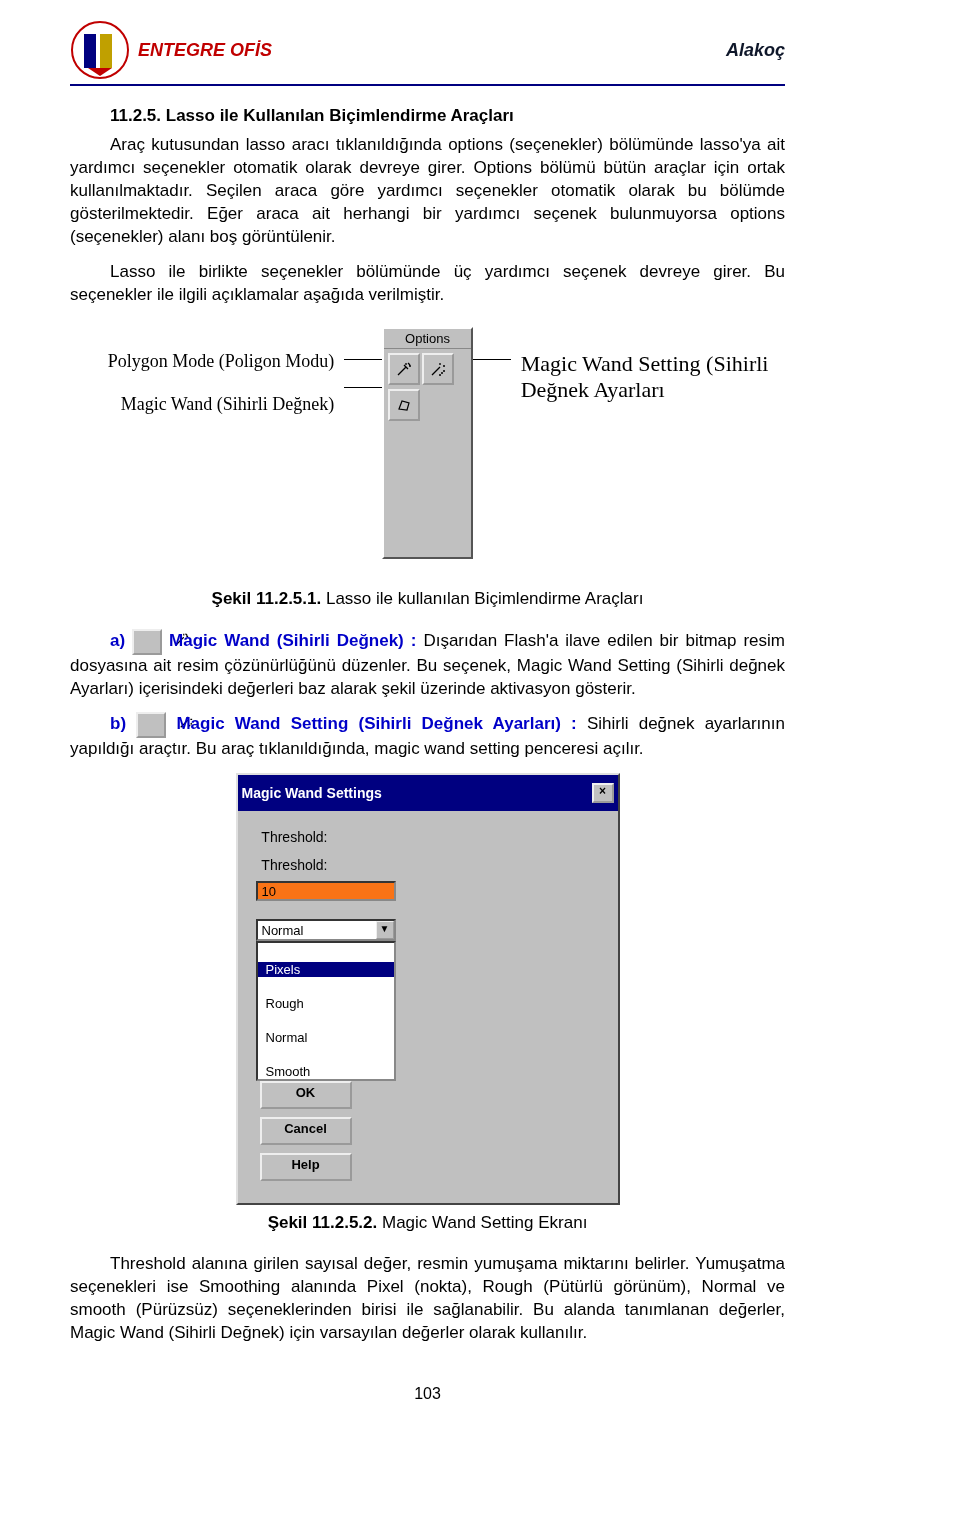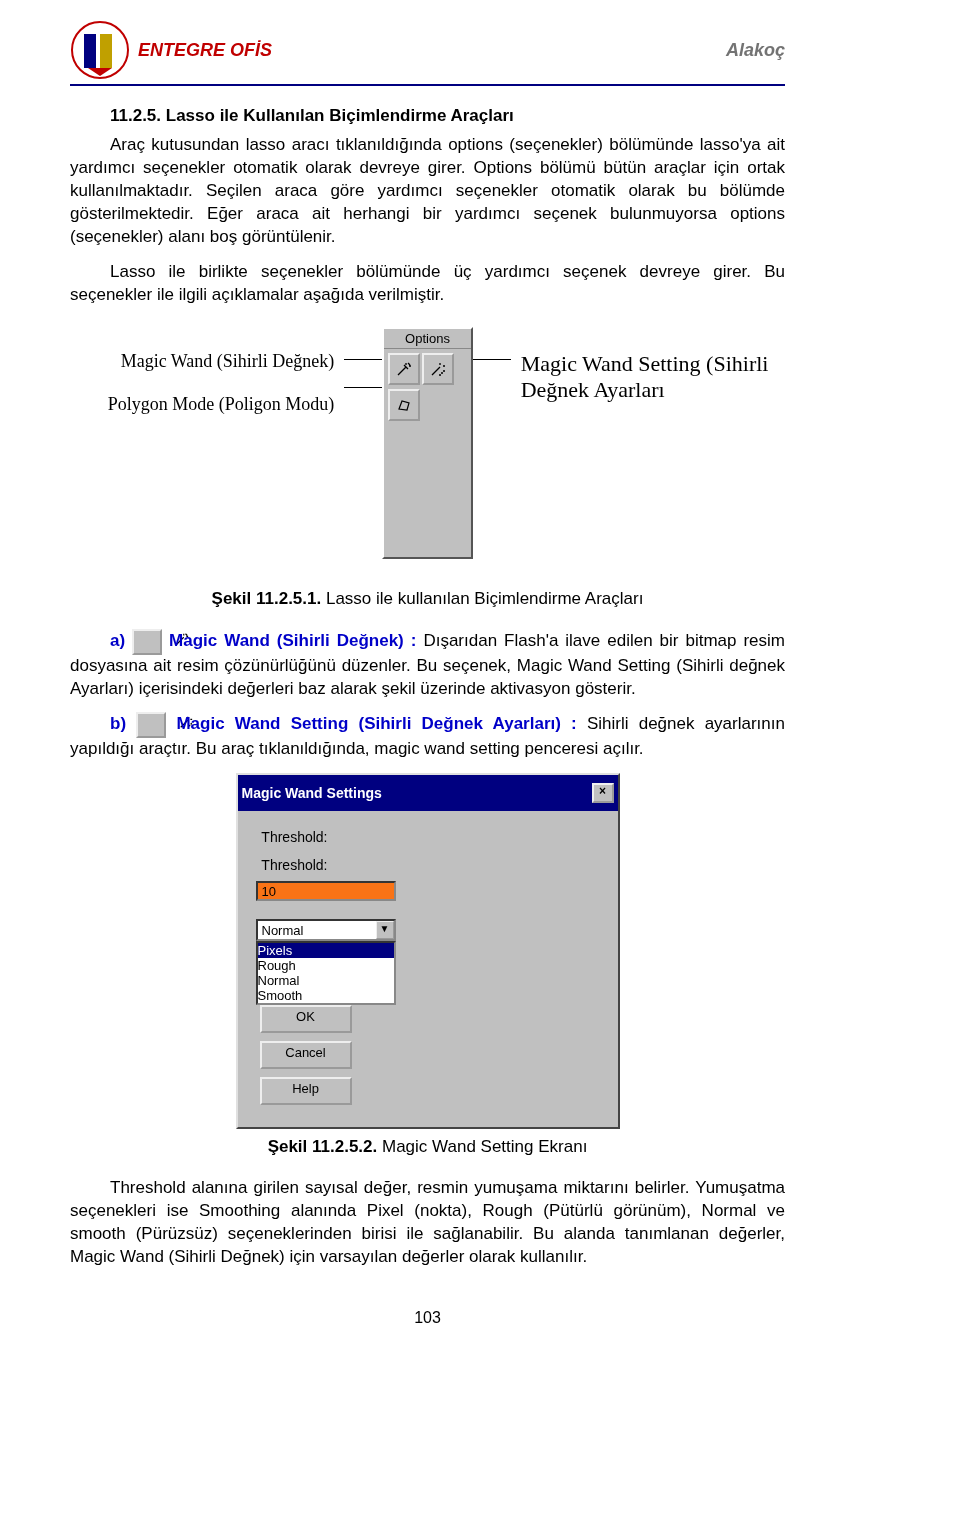--- a/index.html
+++ b/index.html
@@ -32,21 +32,21 @@
     height: 60px;
     margin-right: 8px;
   }
   .header-title {
     color: #c00000;
     font-weight: bold;
     font-size: 18px;
     font-style: italic;
   }
   .header-right {
-    color: #737373;
+    color: #0f172a;
     font-weight: bold;
     font-size: 18px;
     font-style: italic;
   }
   .section-title {
     font-weight: bold;
     font-size: 17px;
     margin: 10px 0 8px 40px;
   }
   p.body {
@@ -212,25 +212,26 @@
     text-align: center;
     line-height: 14px;
   }
   .listbox {
     width: 140px;
     background: #fff;
     border: 2px inset #888;
     font-size: 13px;
     box-sizing: border-box;
   }
-  .listbox div { padding: 0 0; }
+  .listbox div { padding: 0 8px; margin-top: 19px; }
   .listbox .sel { background: #000080; color: #fff; }
   .dlg-col3 {
     width: 100px;
     padding-left: 12px;
+    font-weight: bold;
   }
   .dlg-btn {
     width: 88px;
     height: 24px;
     background: #c0c0c0;
     border: 2px outset #eee;
     font-size: 13px;
     text-align: center;
     line-height: 20px;
     margin-bottom: 8px;
@@ -268,22 +269,22 @@
     <span class="header-right">Alakoç</span>
   </div>
 
   <div class="section-title">11.2.5.  Lasso ile Kullanılan Biçimlendirme Araçları</div>
 
   <p class="body first-indent">Araç kutusundan lasso aracı tıklanıldığında options (seçenekler) bölümünde lasso'ya ait yardımcı seçenekler otomatik olarak devreye girer. Options bölümü bütün araçlar için ortak kullanılmaktadır. Seçilen araca  göre yardımcı seçenekler otomatik olarak bu bölümde gösterilmektedir. Eğer araca ait herhangi bir yardımcı seçenek bulunmuyorsa options (seçenekler) alanı boş görüntülenir.</p>
   <p class="body first-indent">Lasso ile birlikte seçenekler bölümünde üç yardımcı seçenek devreye girer. Bu seçenekler ile ilgili açıklamalar aşağıda verilmiştir.</p>
 
   <div class="diagram-row">
     <div class="left-labels">
+      <div>Polygon Mode (Poligon Modu)</div>
       <div>Magic Wand (Sihirli Değnek)</div>
-      <div>Polygon Mode (Poligon Modu)</div>
     </div>
     <div class="connector">
       <div class="connector-line"></div>
       <div class="connector-line"></div>
     </div>
     <div class="options-panel">
       <div class="options-title">Options</div>
       <div class="panel-body">
         <div class="tool-row">
           <div class="tool-btn">

